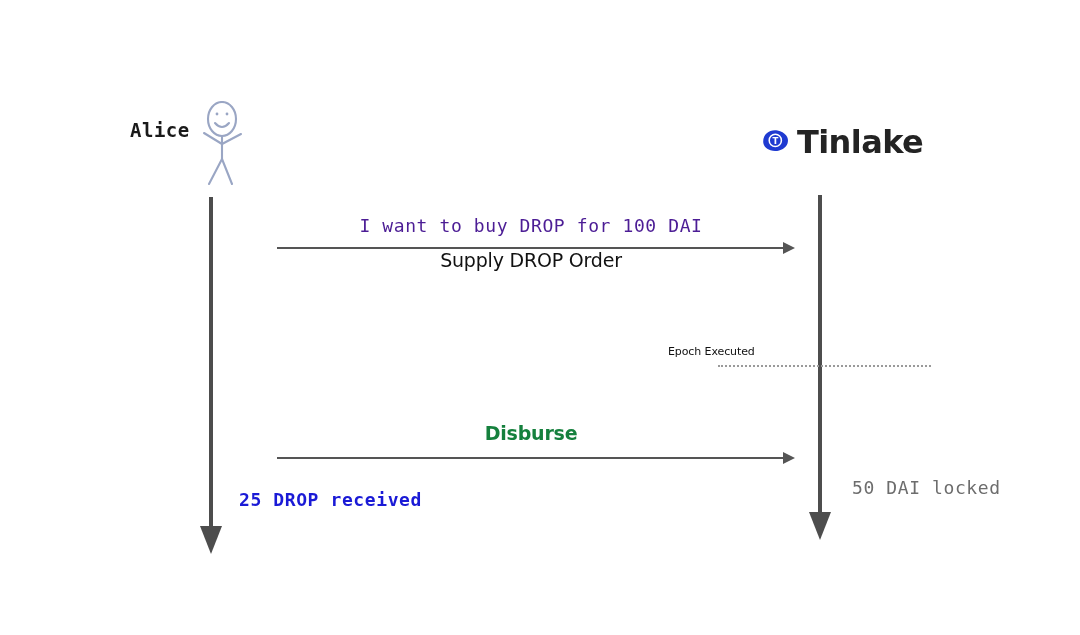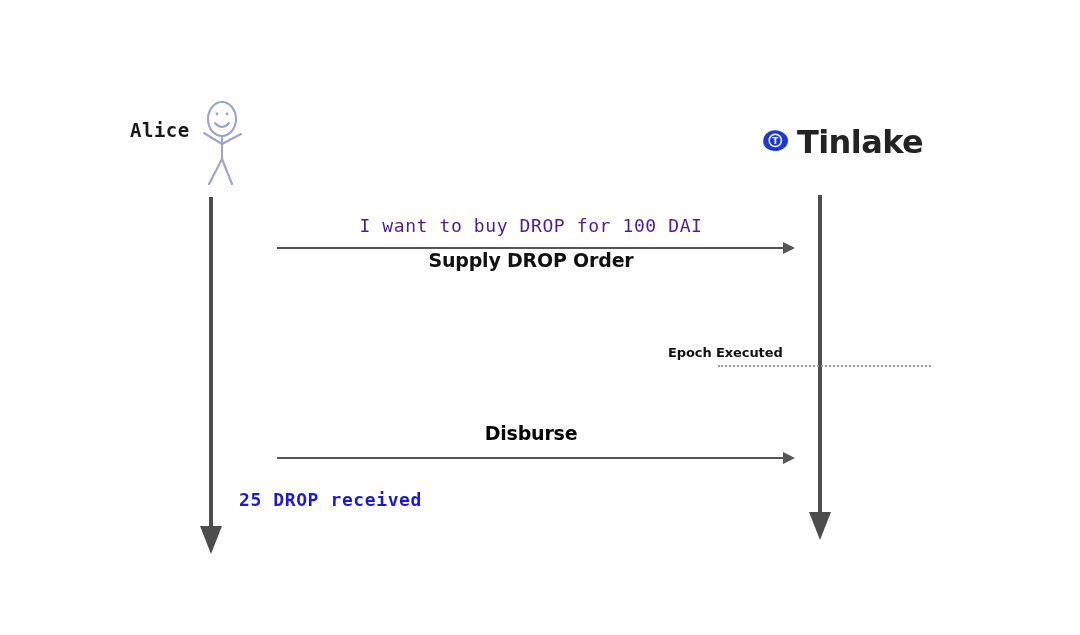--- a/index.html
+++ b/index.html
@@ -106,34 +106,34 @@
     letter-spacing: 0.6px;
     white-space: nowrap;
   }
   .msg-bold-below {
     left: 277px;
     top: 240px;
     width: 508px;
     text-align: center;
     font-family: "DejaVu Sans", "Liberation Sans", sans-serif;
     font-size: 19px;
-    font-weight: bold;
+    font-weight: normal;
     color: #111111;
     letter-spacing: -0.2px;
     white-space: nowrap;
   }
   .msg-bold-above {
     left: 277px;
     top: 413px;
     width: 508px;
     text-align: center;
     font-family: "DejaVu Sans", "Liberation Sans", sans-serif;
     font-size: 19px;
     font-weight: bold;
-    color: #000000;
+    color: #15803d;
     letter-spacing: -0.2px;
     white-space: nowrap;
   }
 
   
   .state-note {
     font-family: "DejaVu Sans Mono", "Liberation Mono", monospace;
     font-size: 18px;
     color: #6d6d6d;
     letter-spacing: 0.6px;
@@ -151,22 +151,22 @@
     color: #1a1ad6;
     letter-spacing: 0.6px;
     white-space: nowrap;
   }
 
   
   .epoch-label {
     left: 668px;
     top: 336px;
     font-family: "DejaVu Sans", "Liberation Sans", sans-serif;
-    font-size: 13px;
-    font-weight: bold;
+    font-size: 11px;
+    font-weight: normal;
     color: #111111;
     letter-spacing: -0.1px;
     white-space: nowrap;
   }
   .epoch-dotted {
     left: 718px;
     top: 356px;
     width: 213px;
     height: 0;
     border-top: 2px dotted #9a9a9a;
@@ -234,14 +234,15 @@
   <div class="abs epoch-label">Epoch Executed</div>
   <div class="abs epoch-dotted"></div>
 
 
   <div class="abs msg-bold-above">Disburse</div>
   <div class="abs msg-line msg2-line"></div>
   <div class="abs msg-head msg2-head"></div>
 
   <div class="abs received-note">25 DROP received</div>
 
+  <div class="abs state-note state-50dai">50 DAI locked</div>
 
 </div>
 
 </body></html>

